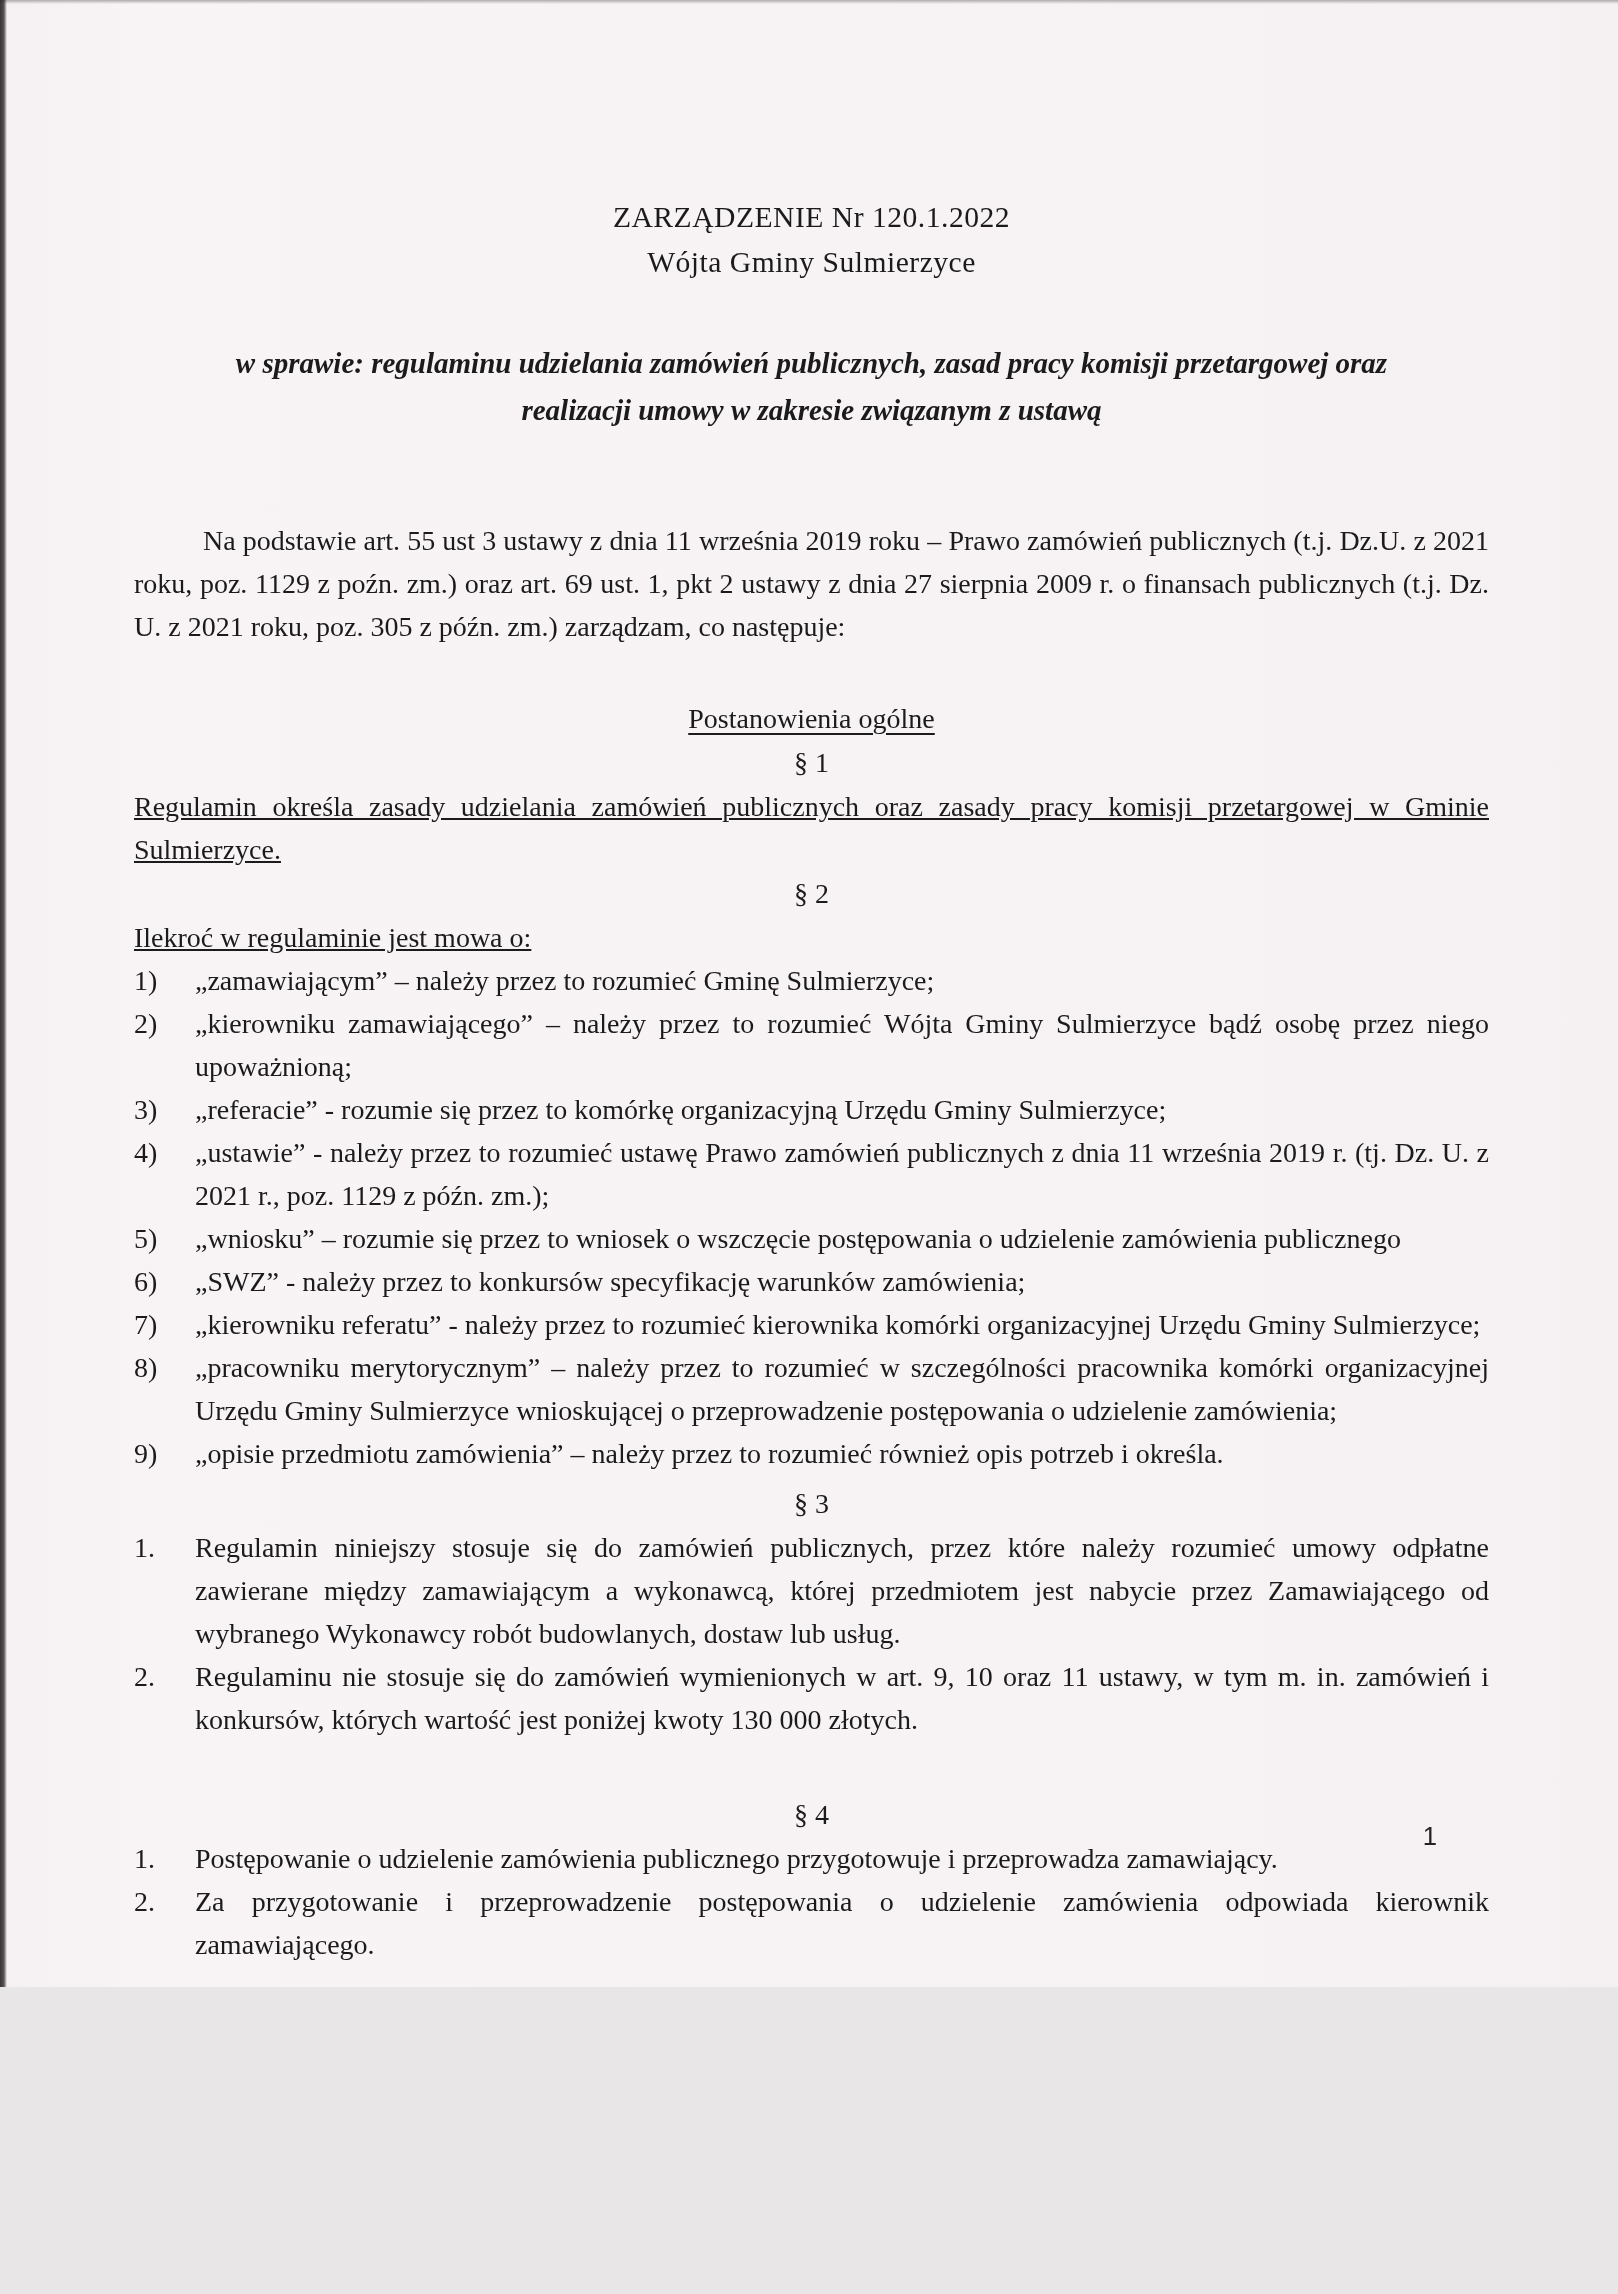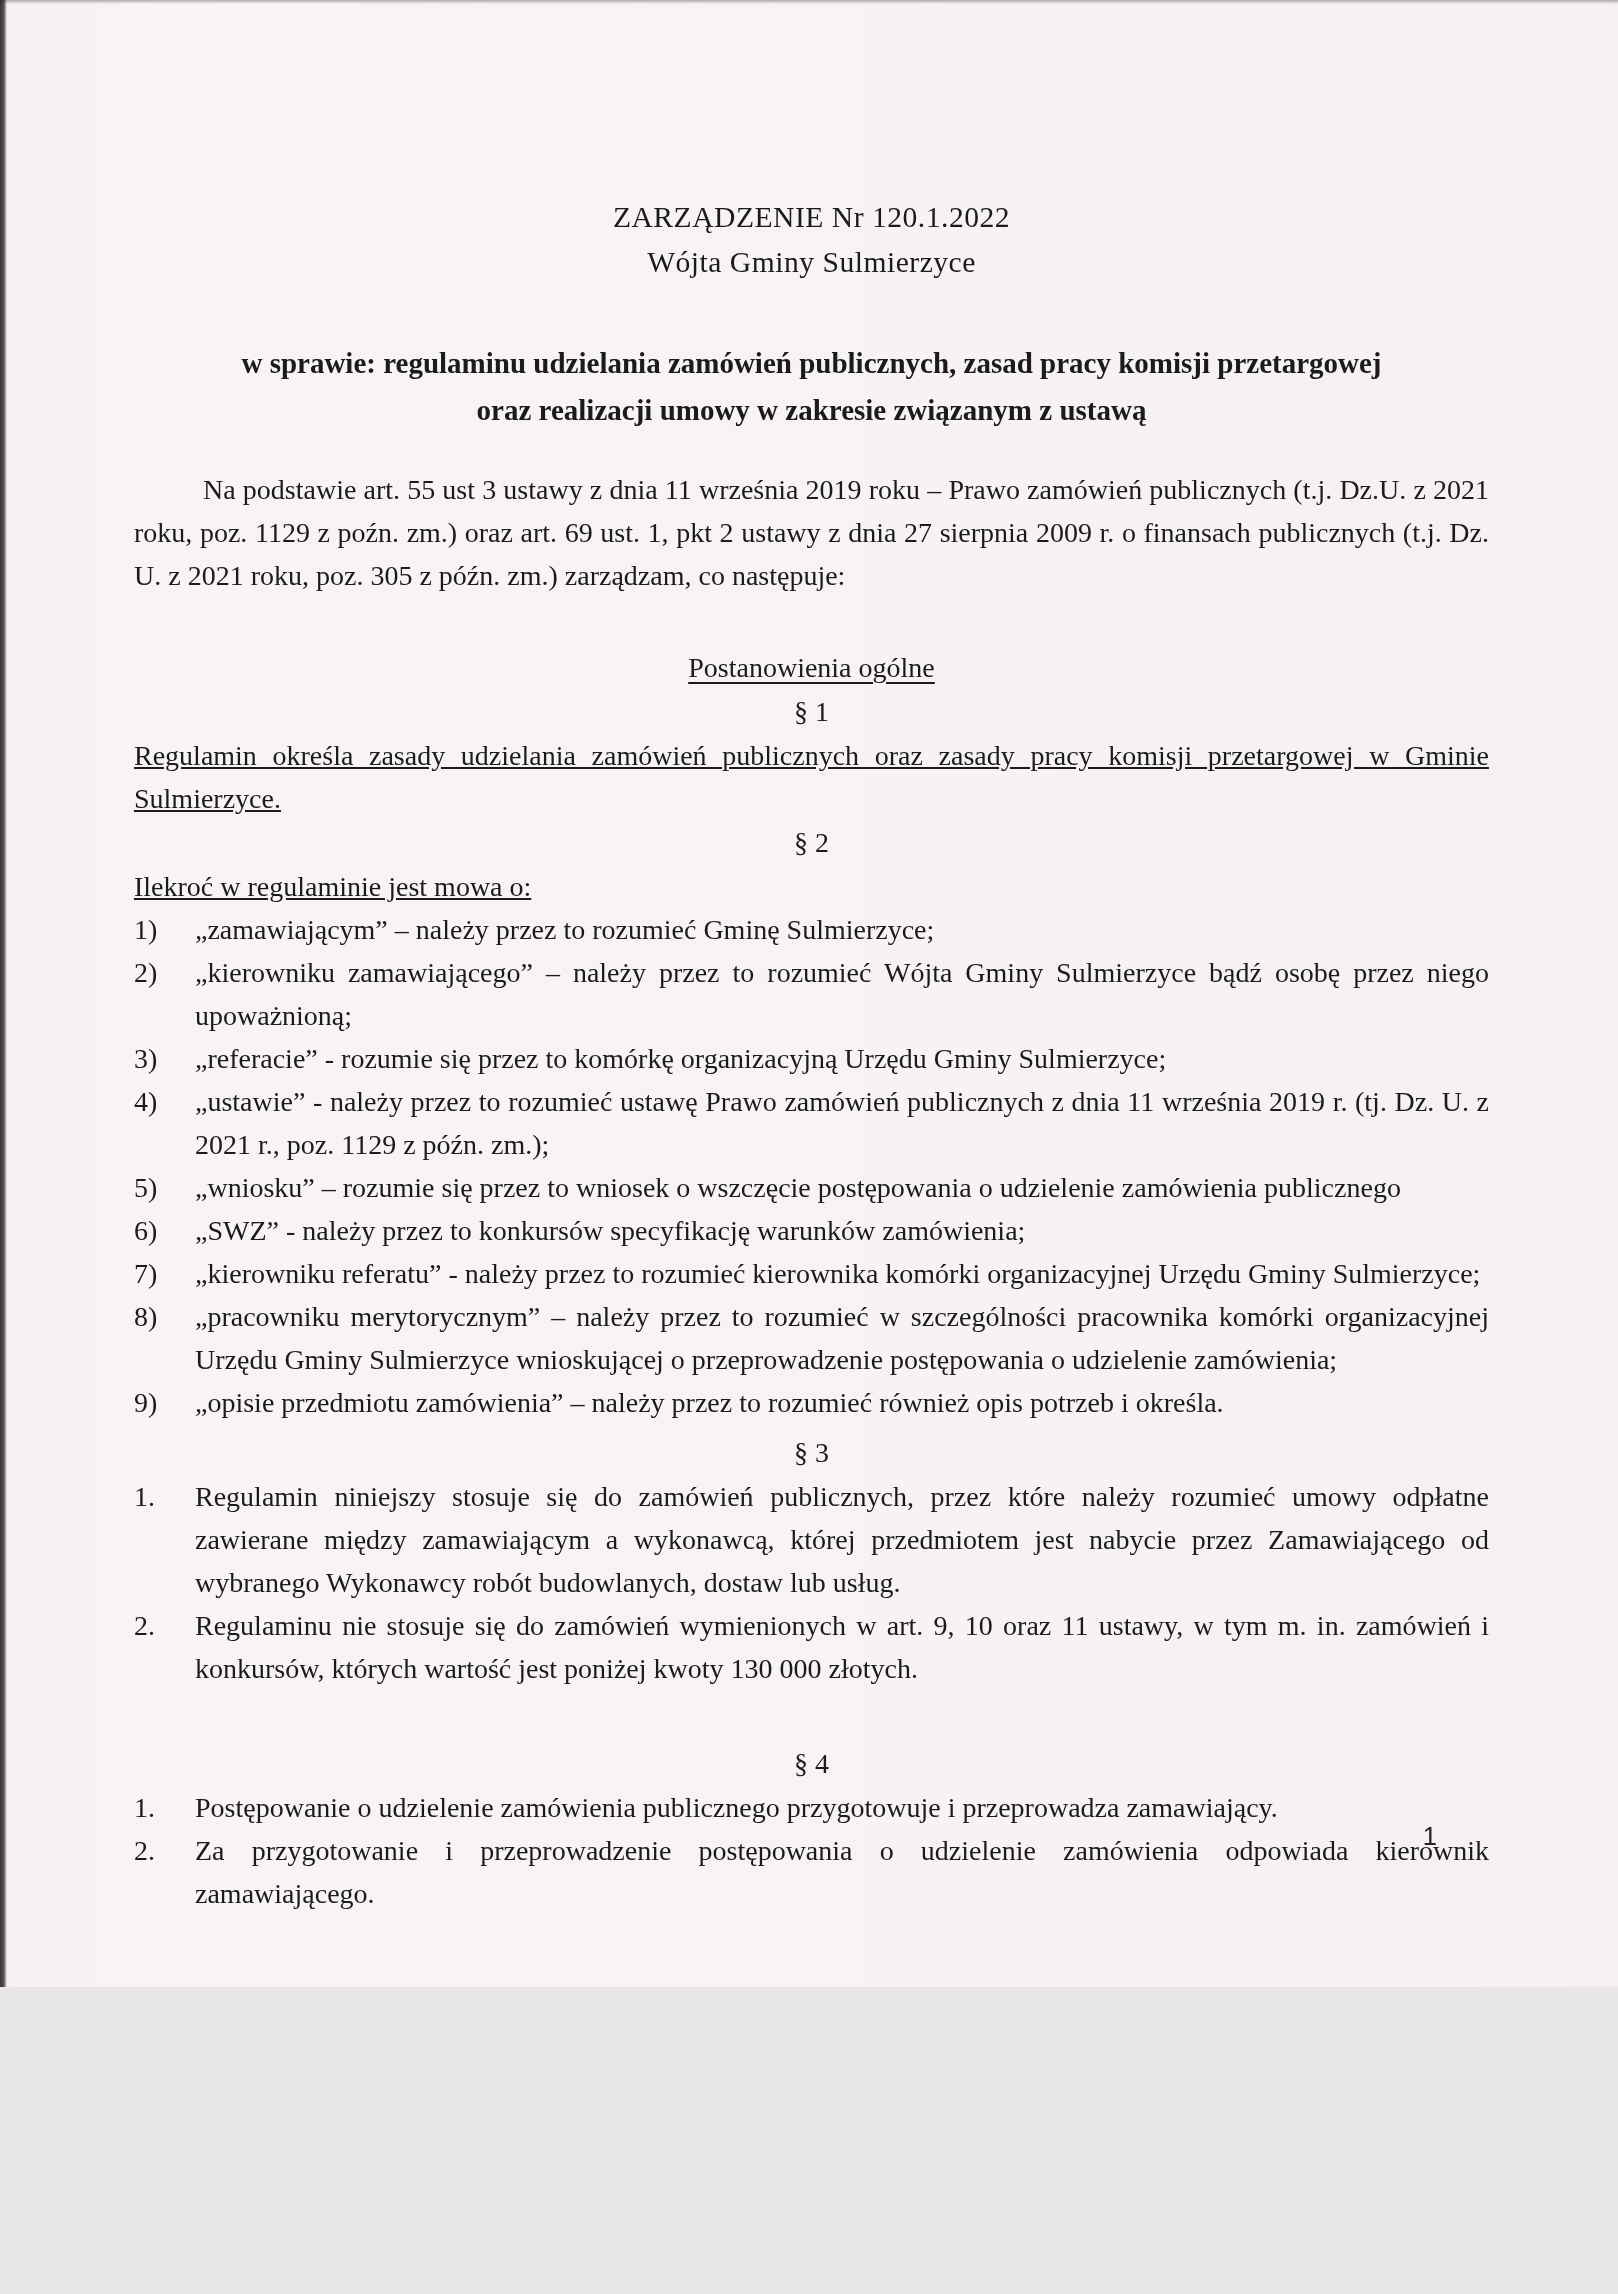--- a/index.html
+++ b/index.html
@@ -42,23 +42,24 @@
     line-height: 45px;
     letter-spacing: 0.5px;
   }
   .subject {
     margin: 55px auto 0 auto;
     max-width: 1172px;
     text-align: center;
     font-weight: bold;
     font-size: 29px;
     line-height: 47px;
+    font-style: italic;
   }
   .legal-basis {
-    margin-top: 34px;
+    margin-top: 85px;
     text-align: justify;
     text-indent: 69px;
     font-size: 28px;
     line-height: 43px;
   }
   .center-heading {
     text-align: center;
     font-size: 28px;
     line-height: 43px;
   }

